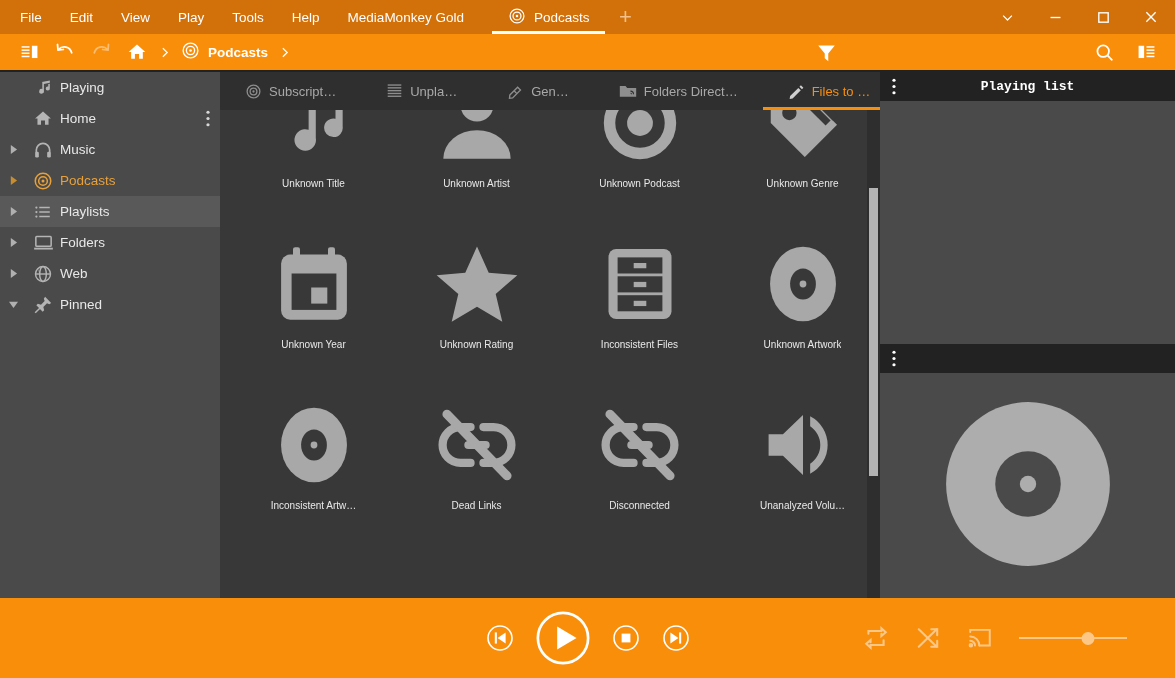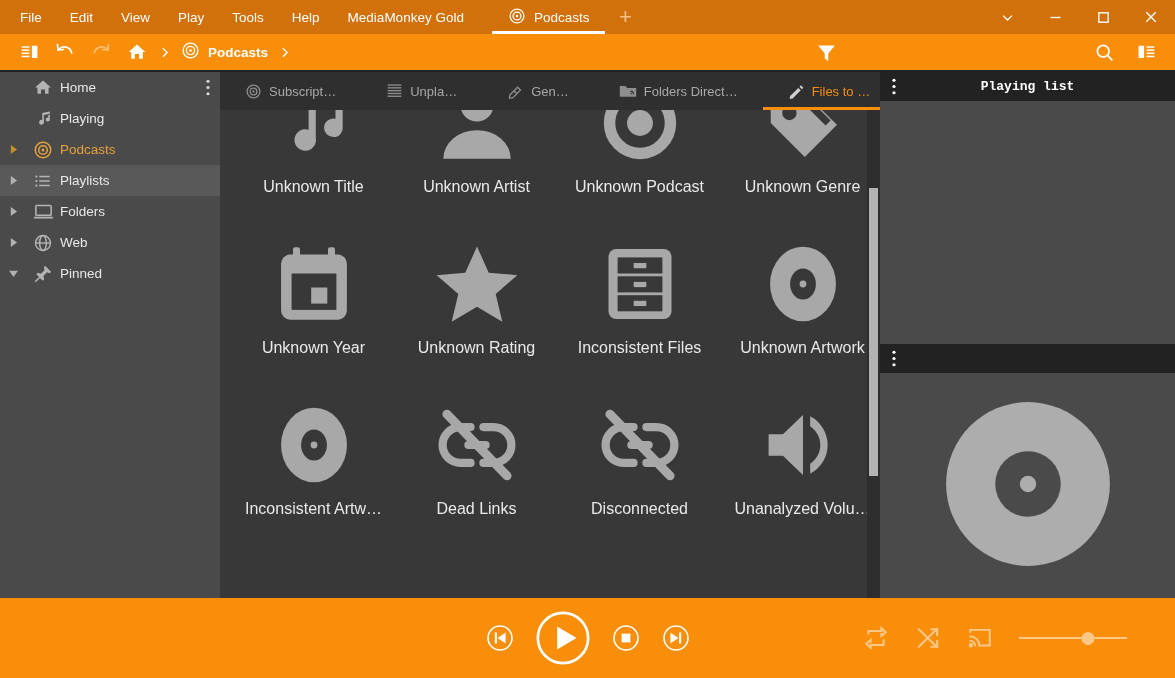--- a/index.html
+++ b/index.html
@@ -115,21 +115,21 @@
   .tile {
     height: 161px; display: flex; flex-direction: column;
     align-items: center; justify-content: flex-start; cursor: default;
     padding-top: 12px;
   }
   .tile-ico {
     height: 98px; display: flex; align-items: center; justify-content: center;
     color: #a8a8a8;
   }
   .tile-label {
-    margin-top: 6px; color: #e9e9e9; font-size: 16px;
+    margin-top: 6px; color: #e9e9e9; font-size: 10px;
     max-width: 150px; overflow: hidden; white-space: nowrap; text-overflow: ellipsis;
     text-align: center;
   }
   .vscroll {
     position: absolute; right: 2px; top: 78px; width: 9px; height: 288px;
     background: #b3b3b3; border-radius: 0; cursor: default;
   }
   .vscroll-track {
     position: absolute; right: 0px; top: 0px; width: 13px; bottom: 0;
     background: #2e2e2e;
@@ -307,44 +307,59 @@
     </div>
   </div>
 
   <div class="body">
 
     <div class="sidebar">
 
       <div class="side-row">
         <span class="side-arrow"></span>
         <span class="side-icon">
+          <svg width="19" height="19" viewBox="0 0 24 24" fill="currentColor">
+              <path d="M10 5 L20 3 L20 6 L12.5 7.6 L12.5 16.2 A3 3 0 1 1 10.5 13.9 L10.5 5.5 Z M20 7.2 L20 13 A2.6 2.6 0 1 1 18 10.8 L18 7.6 Z"></path>
+            </svg>
+        </span>
+        <span class="side-label">Playing</span>
+      </div>
+
+      <div class="side-row">
+        <span class="side-arrow"></span>
+        <span class="side-icon">
           <svg width="20" height="19" viewBox="0 0 24 24" fill="currentColor">
               <path d="M12 3 L22 12 L19 12 L19 20 L14.5 20 L14.5 14.5 L9.5 14.5 L9.5 20 L5 20 L5 12 L2 12 Z"></path>
             </svg>
         </span>
         <span class="side-label">Home</span>
         <span class="side-kebab">
           <svg width="4" height="17" viewBox="0 0 4 18" fill="#d8d8d8">
               <circle cx="2" cy="2.4" r="1.7"></circle>
               <circle cx="2" cy="9" r="1.7"></circle>
               <circle cx="2" cy="15.6" r="1.7"></circle>
             </svg>
         </span>
       </div>
 
       <div class="side-row">
-        <span class="side-arrow"></span>
+        <span class="side-arrow">
+          <svg width="9" height="11" viewBox="0 0 10 12" fill="#b0b0b0">
+              <polygon points="2,1 9,6 2,11"></polygon>
+            </svg>
+        </span>
         <span class="side-icon">
-          <svg width="19" height="19" viewBox="0 0 24 24" fill="currentColor">
-              <path d="M10 5 L20 3 L20 6 L12.5 7.6 L12.5 16.2 A3 3 0 1 1 10.5 13.9 L10.5 5.5 Z M20 7.2 L20 13 A2.6 2.6 0 1 1 18 10.8 L18 7.6 Z"></path>
-            </svg>
-        </span>
-        <span class="side-label">Playing</span>
-      </div>
-
+          <svg width="20" height="20" viewBox="0 0 24 24" fill="none" stroke="currentColor" stroke-width="2">
+            <path d="M4 15 V12 A8 8 0 0 1 20 12 V15"></path>
+              <rect x="2.6" y="14" width="4.4" height="7" rx="1.6" fill="currentColor" stroke="none"></rect>
+              <rect x="17" y="14" width="4.4" height="7" rx="1.6" fill="currentColor" stroke="none"></rect>
+          </svg>
+        </span>
+        <span class="side-label">Music</span>
+      </div>
 
       <div class="side-row active">
         <span class="side-arrow">
           <svg width="9" height="11" viewBox="0 0 10 12" fill="#c78d2e">
               <polygon points="2,1 9,6 2,11"></polygon>
             </svg>
         </span>
         <span class="side-icon">
           <svg width="20" height="20" viewBox="0 0 24 24" fill="none" stroke="currentColor" stroke-width="1.8">
             <circle cx="12" cy="12" r="9.3"></circle>

